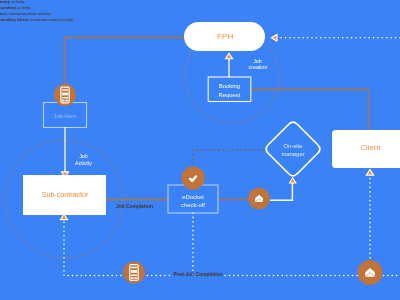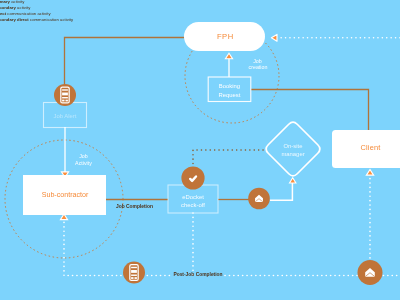--- a/index.html
+++ b/index.html
@@ -1,17 +1,17 @@
 <!DOCTYPE html>
 <html><head>
 <meta charset="utf-8">
 <style>
 html,body{margin:0;padding:0;}
 body{width:400px;height:300px;overflow:hidden;background:#fb8f3d;font-family:"Liberation Sans",sans-serif;}
-#stage{position:relative;width:400px;height:300px;background:#7dd3fc;overflow:hidden;}
+#stage{position:relative;width:400px;height:300px;background:#3b82f6;overflow:hidden;}
 svg#diagram{position:absolute;left:0;top:0;width:400px;height:300px;display:block;}
 .nodeLabel{font-family:"Liberation Sans",sans-serif;}
 .legend{position:absolute;left:-6px;top:-1.5px;font-size:4.25px;line-height:6.1px;color:#4e3016;letter-spacing:0.02px;}
 .legend .row{white-space:nowrap;}
 .legend b{font-weight:bold;}
 </style>
 </head>
 <body>
 
 <div id="stage">

